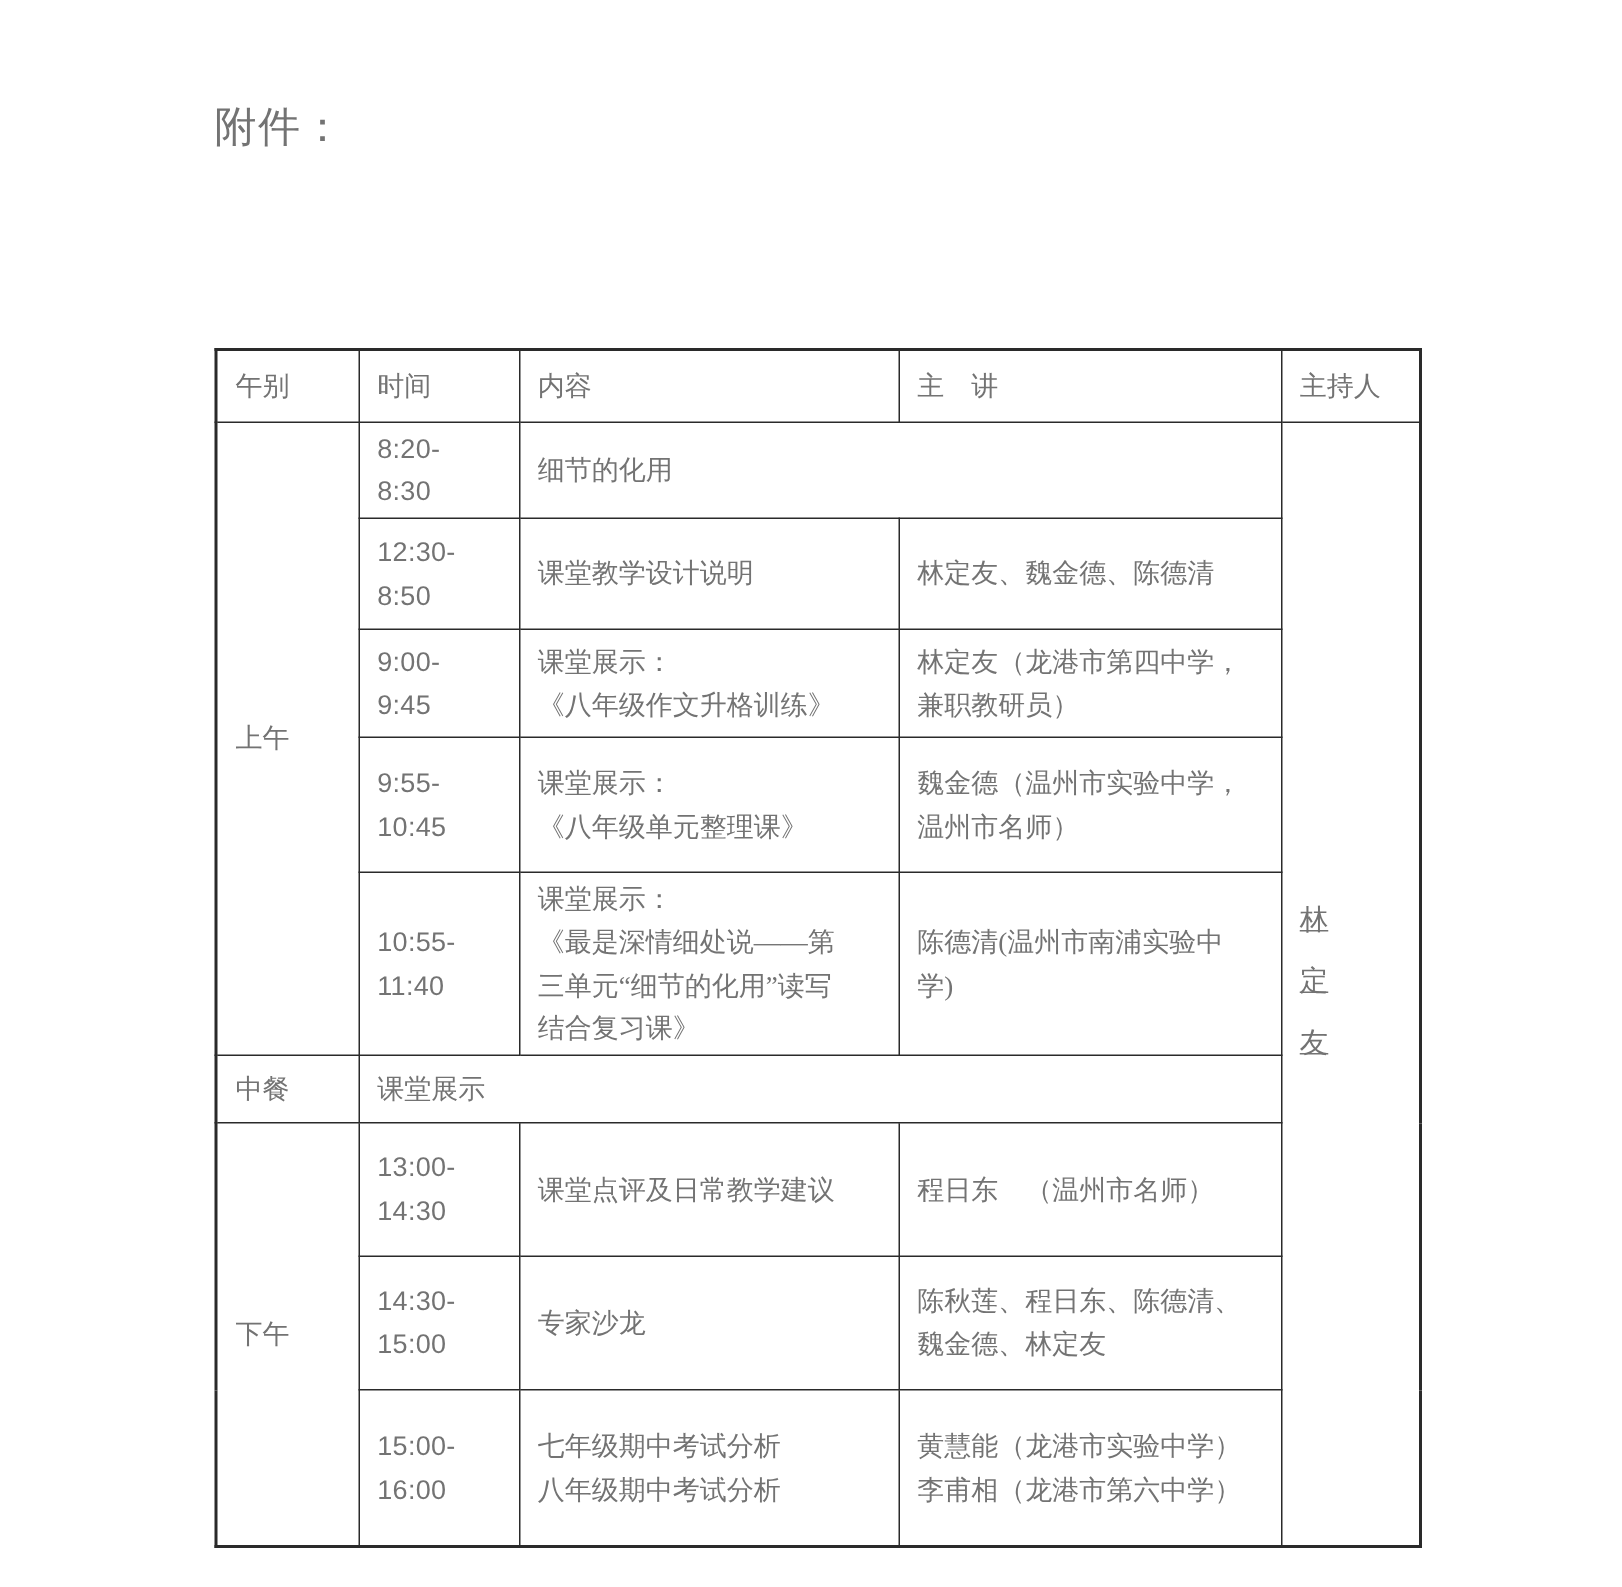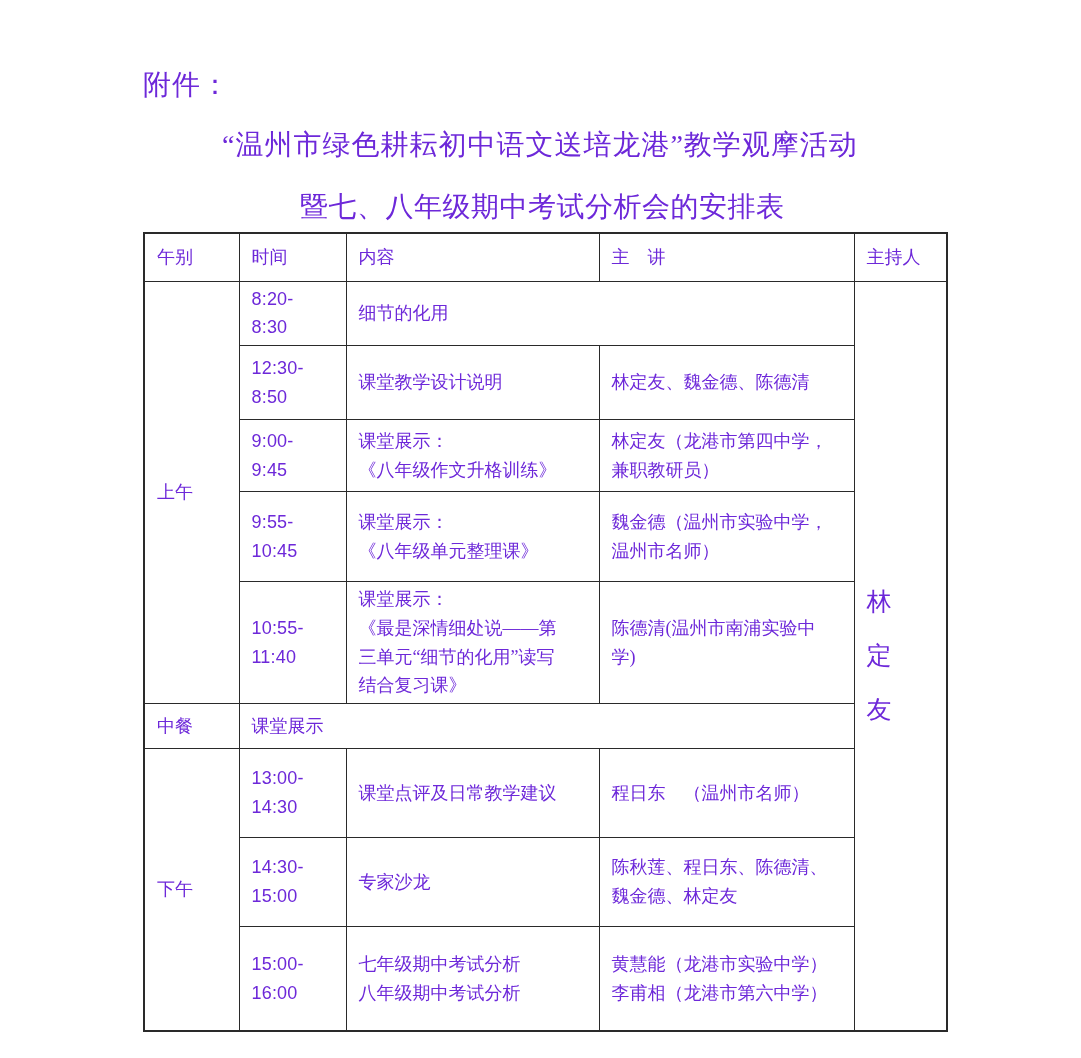--- a/index.html
+++ b/index.html
@@ -2,21 +2,21 @@
 <html><head>
 <meta charset="utf-8">
 <style>
   * { margin: 0; padding: 0; box-sizing: border-box; }
   html, body { background: #ffffff; }
   .page {
     position: relative;
     width: 1081px;
     height: 1058px;
     background: #ffffff;
-    color: #6d28d9;
+    color: #737373;
     font-family: "Liberation Serif", "DejaVu Serif", serif;
     overflow: hidden;
     border-radius: 32px;
   }
   .attachment {
     position: absolute;
     left: 143px;
     top: 66px;
     font-size: 28px;
     letter-spacing: 1px;
@@ -61,31 +61,30 @@
     font-size: 19px;
     line-height: 1.55;
     letter-spacing: 0.2px;
     margin-top: 24px;
   }
   td.host-cell { padding-left: 14px; }
   .vertical-name {
     width: 21px;
     word-break: break-all;
     line-height: 2.15;
-    font-size: 25px;
+    font-size: 19px;
+    text-decoration: underline;
   }
 </style>
 </head>
 <body>
 
 <div class="page">
 
   <div class="attachment">附件：</div>
-  <div class="title-line1">“温州市绿色耕耘初中语文送培龙港”教学观摩活动</div>
-  <div class="title-line2">暨七、八年级期中考试分析会的安排表</div>
 
   <table class="schedule">
     <colgroup>
       <col style="width:95px">
       <col style="width:107px">
       <col style="width:253px">
       <col style="width:255px">
       <col style="width:93px">
     </colgroup>
 

